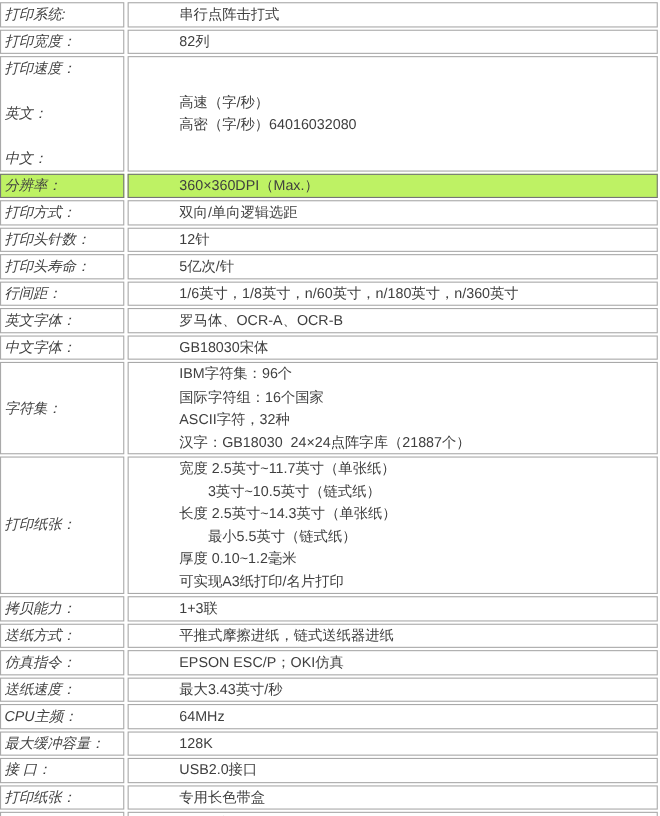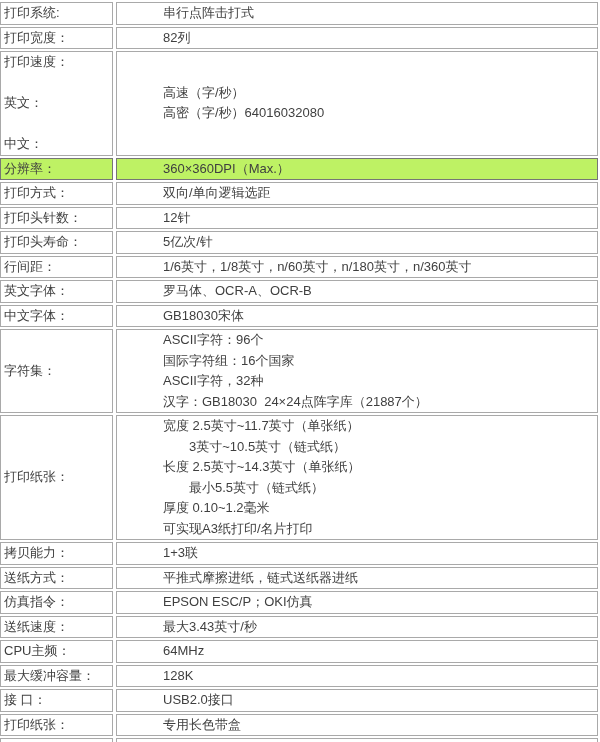--- a/index.html
+++ b/index.html
@@ -27,20 +27,21 @@
     background: #ffffff;
     padding: 0 3px;
     display: flex;
     flex-direction: column;
     justify-content: center;
     box-sizing: border-box;
   }
   .cell.label {
     flex: 0 0 113px;
     width: 113px;
+    font-style: italic;
   }
   .cell.value {
     flex: 1 1 auto;
     padding-left: 46px;
   }
   .line {
     line-height: 20.5px;
     min-height: 20.5px;
     white-space: pre-wrap;
   }
@@ -136,21 +137,21 @@
       </div>
     <div class="cell value">
         <div class="line">GB18030宋体</div>
       </div>
   </div>
     <div class="row">
     <div class="cell label">
         <div class="line">字符集：</div>
       </div>
     <div class="cell value">
-        <div class="line">ASCII字符：96个</div>
+        <div class="line">IBM字符集：96个</div>
         <div class="line">国际字符组：16个国家</div>
         <div class="line">ASCII字符，32种</div>
         <div class="line">汉字：GB18030  24×24点阵字库（21887个）</div>
       </div>
   </div>
     <div class="row">
     <div class="cell label">
         <div class="line">打印纸张：</div>
       </div>
     <div class="cell value">

